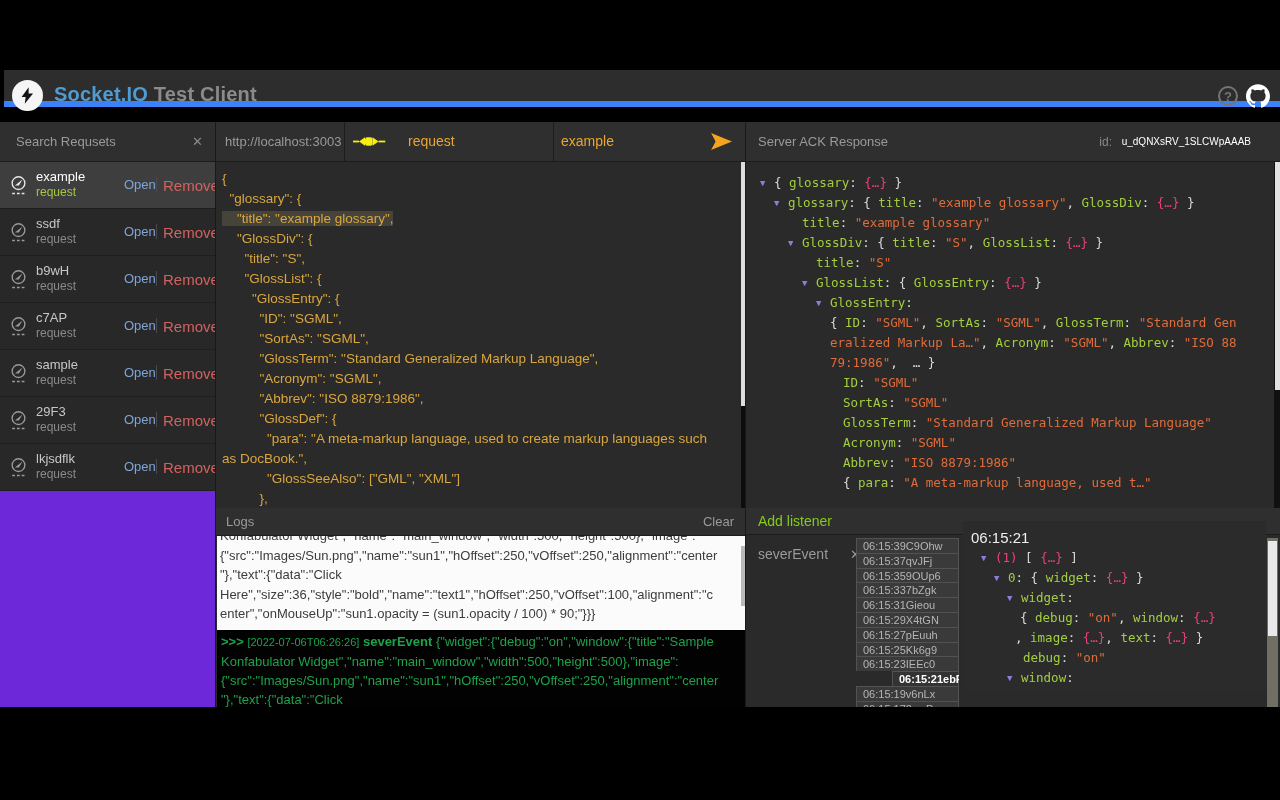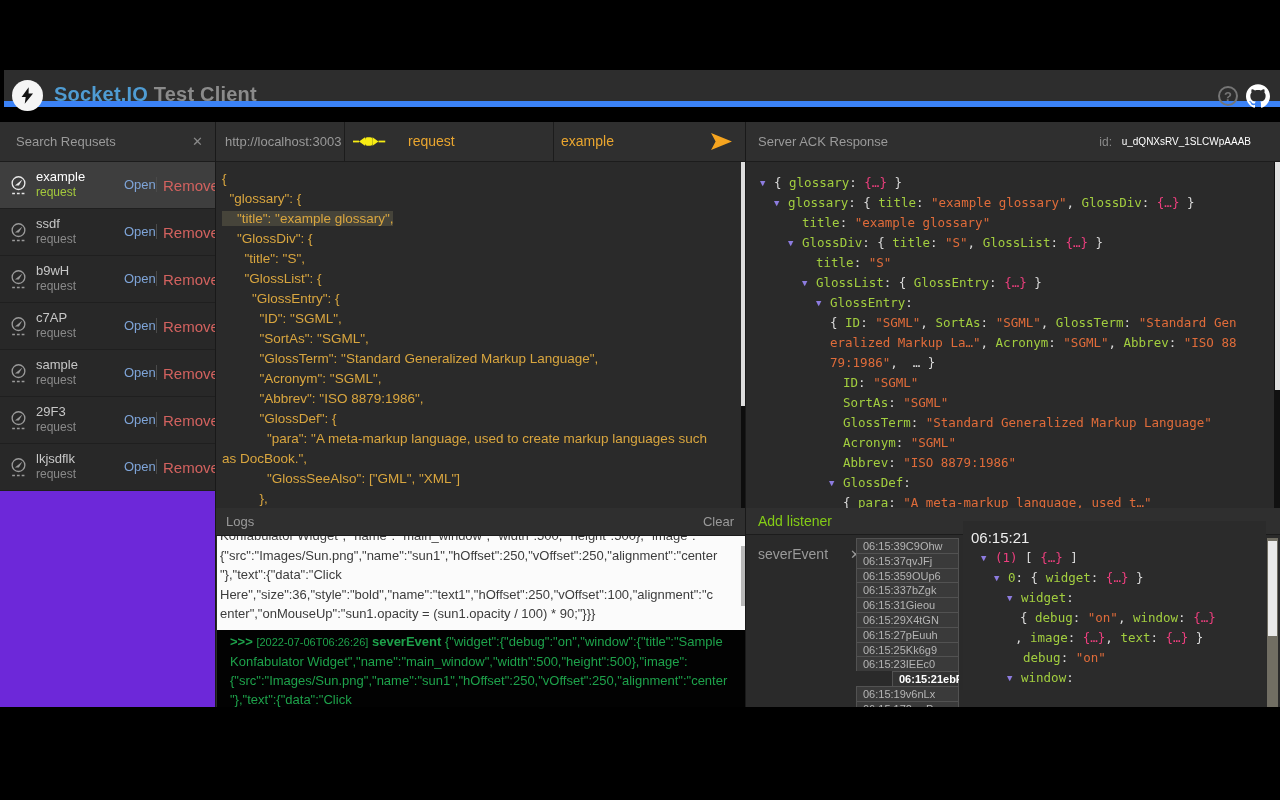--- a/index.html
+++ b/index.html
@@ -62,21 +62,21 @@
 
   
   .logs { position:absolute; left:0; top:386px; width:530px; height:199px; }
   .logs-head { position:relative; height:28px; line-height:28px; padding-left:10px; }
   .logs-head .clear { position:absolute; right:12px; top:0; color:#9a9a9a; cursor:pointer; }
   .logs-white { position:absolute; left:1px; top:28px; width:529px; height:94px; background:#fbfbfb;
     color:#3c3c3c; font-size:13px; line-height:19.5px; padding:0 3px; overflow:hidden; }
   .logs-white .inner { margin-top:-10px; }
   .lw-sb { position:absolute; right:0px; top:38px; width:5px; height:60px; background:#b9b9b9; }
   .logs-green { position:absolute; left:1px; top:122px; width:529px; height:77px; background:#020202;
-    color:#1ea24b; font-size:13px; line-height:19px; padding:2px 13px; overflow:hidden; }
+    color:#1ea24b; font-size:13px; line-height:19px; padding:2px 4px; overflow:hidden; }
   .logs-green .pre { font-weight:bold; }
   .logs-green .ts { font-size:11px; }
   .logs-green .ev { font-weight:bold; }
 
   
   .ack-head { position:relative; height:40px; line-height:40px; padding-left:12px; }
   .ack-head .idl { position:absolute; right:168px; top:0; color:#8a8a8a; font-size:12px; }
   .ack-head .idv { position:absolute; right:29px; top:0; color:#ffffff; font-size:10px; }
   .tree { font-family:"DejaVu Sans Mono", monospace; font-size:12.5px; line-height:20px; color:#dcdcdc; }
   .ack-tree { position:absolute; left:0; top:40px; width:528px; height:346px; overflow:hidden; padding-top:11px; }
@@ -320,21 +320,20 @@
           <div class="t-row" style="padding-left: 56px;"><span class="t-arrow">▼</span><span class="tk">GlossList</span><span class="tn">: { </span><span class="tk">GlossEntry</span><span class="tn">: </span><span class="tp">{…}</span><span class="tn"> }</span></div>
           <div class="t-row" style="padding-left: 70px;"><span class="t-arrow">▼</span><span class="tk">GlossEntry</span><span class="tn">:</span></div>
           <div class="t-row" style="padding-left: 84px;"><span class="tn">{ </span><span class="tk">ID</span><span class="tn">: </span><span class="tsg">"SGML"</span><span class="tn">, </span><span class="tk">SortAs</span><span class="tn">: </span><span class="tsg">"SGML"</span><span class="tn">, </span><span class="tk">GlossTerm</span><span class="tn">: </span><span class="tsg">"Standard Gen</span></div>
           <div class="t-row" style="padding-left: 84px;"><span class="tsg">eralized Markup La…"</span><span class="tn">, </span><span class="tk">Acronym</span><span class="tn">: </span><span class="tsg">"SGML"</span><span class="tn">, </span><span class="tk">Abbrev</span><span class="tn">: </span><span class="tsg">"ISO 88</span></div>
           <div class="t-row" style="padding-left: 84px;"><span class="tsg">79:1986"</span><span class="tn">,  … }</span></div>
           <div class="t-row" style="padding-left: 97px;"><span class="tk">ID</span><span class="tn">: </span><span class="tsg">"SGML"</span></div>
           <div class="t-row" style="padding-left: 97px;"><span class="tk">SortAs</span><span class="tn">: </span><span class="tsg">"SGML"</span></div>
           <div class="t-row" style="padding-left: 97px;"><span class="tk">GlossTerm</span><span class="tn">: </span><span class="tsg">"Standard Generalized Markup Language"</span></div>
           <div class="t-row" style="padding-left: 97px;"><span class="tk">Acronym</span><span class="tn">: </span><span class="tsg">"SGML"</span></div>
           <div class="t-row" style="padding-left: 97px;"><span class="tk">Abbrev</span><span class="tn">: </span><span class="tsg">"ISO 8879:1986"</span></div>
-          <div class="t-row" style="padding-left: 83px;"><span class="t-arrow">▼</span><span class="tk">GlossDef</span><span class="tn">:</span></div>
           <div class="t-row" style="padding-left: 97px;"><span class="tn">{ </span><span class="tk">para</span><span class="tn">: </span><span class="tsg">"A meta-markup language, used t…"</span></div>
         </div>
       <div class="ack-sb">
           <div class="thumb"></div>
         </div>
 
       <div class="listener">
         <div class="lst-head">Add listener</div>
         <div class="chip">
           <span>severEvent</span>

